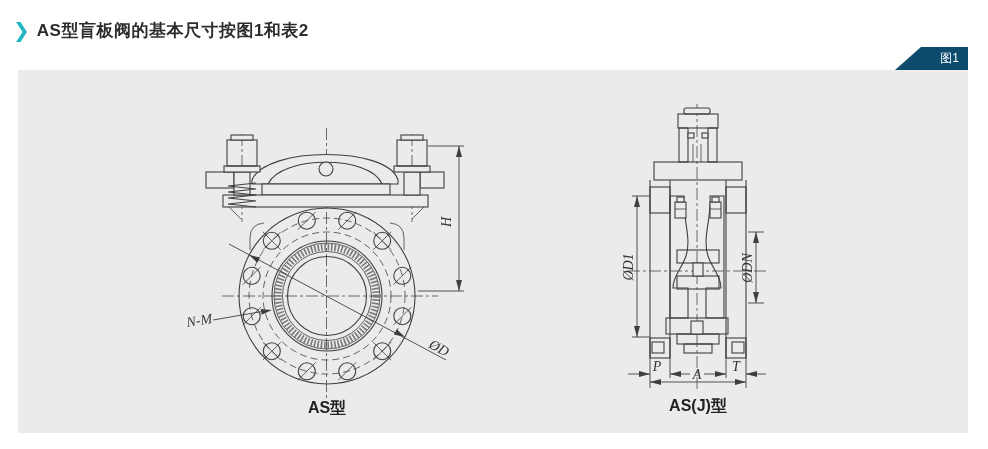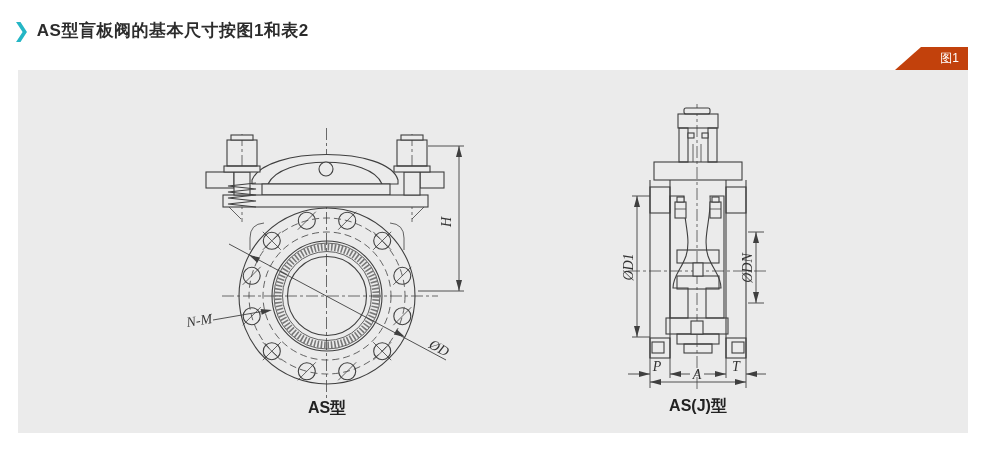--- a/index.html
+++ b/index.html
@@ -6,21 +6,21 @@
   body{
     width:988px;height:449px;position:relative;overflow:hidden;
     background:#ffffff;
     font-family:"Liberation Sans","DejaVu Sans",sans-serif;
   }
   .header{position:absolute;top:19px;left:13px;display:flex;align-items:center;gap:7px}
   .chev{color:#25b6c5;font-size:20px;font-weight:700;line-height:1;transform:translateY(-1px)}
   .title{font-size:17px;font-weight:700;color:#2c2c2c;margin:0;letter-spacing:.5px}
   .badge{
     position:absolute;left:895px;top:47px;width:73px;height:23px;
-    background:#c2410c;color:#fff;font-size:12px;line-height:23px;
+    background:#0c4a6e;color:#fff;font-size:12px;line-height:23px;
     text-align:right;padding-right:9px;box-sizing:border-box;
     clip-path:polygon(26px 0,100% 0,100% 100%,0 100%);
   }
   .panel{position:absolute;left:18px;top:70px;width:950px;height:363px;background:#ebebeb}
   svg{display:block}
   .ln{stroke:#3f3f3f;fill:none;stroke-width:1.1}
   .thin{stroke-width:.8}
   .bg{fill:#ebebeb}
   .cl{stroke:#5a5a5a;stroke-width:.9;fill:none;stroke-dasharray:12 3 3 3}
   .dsh{stroke-dasharray:7 4}

